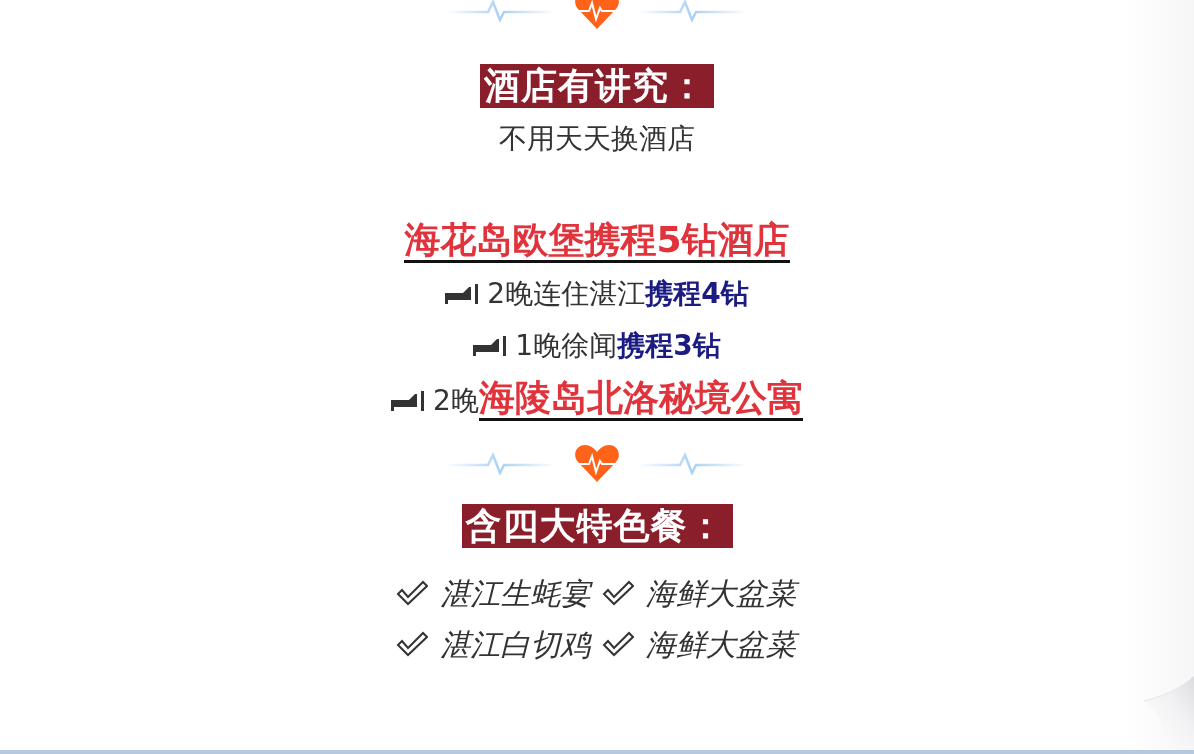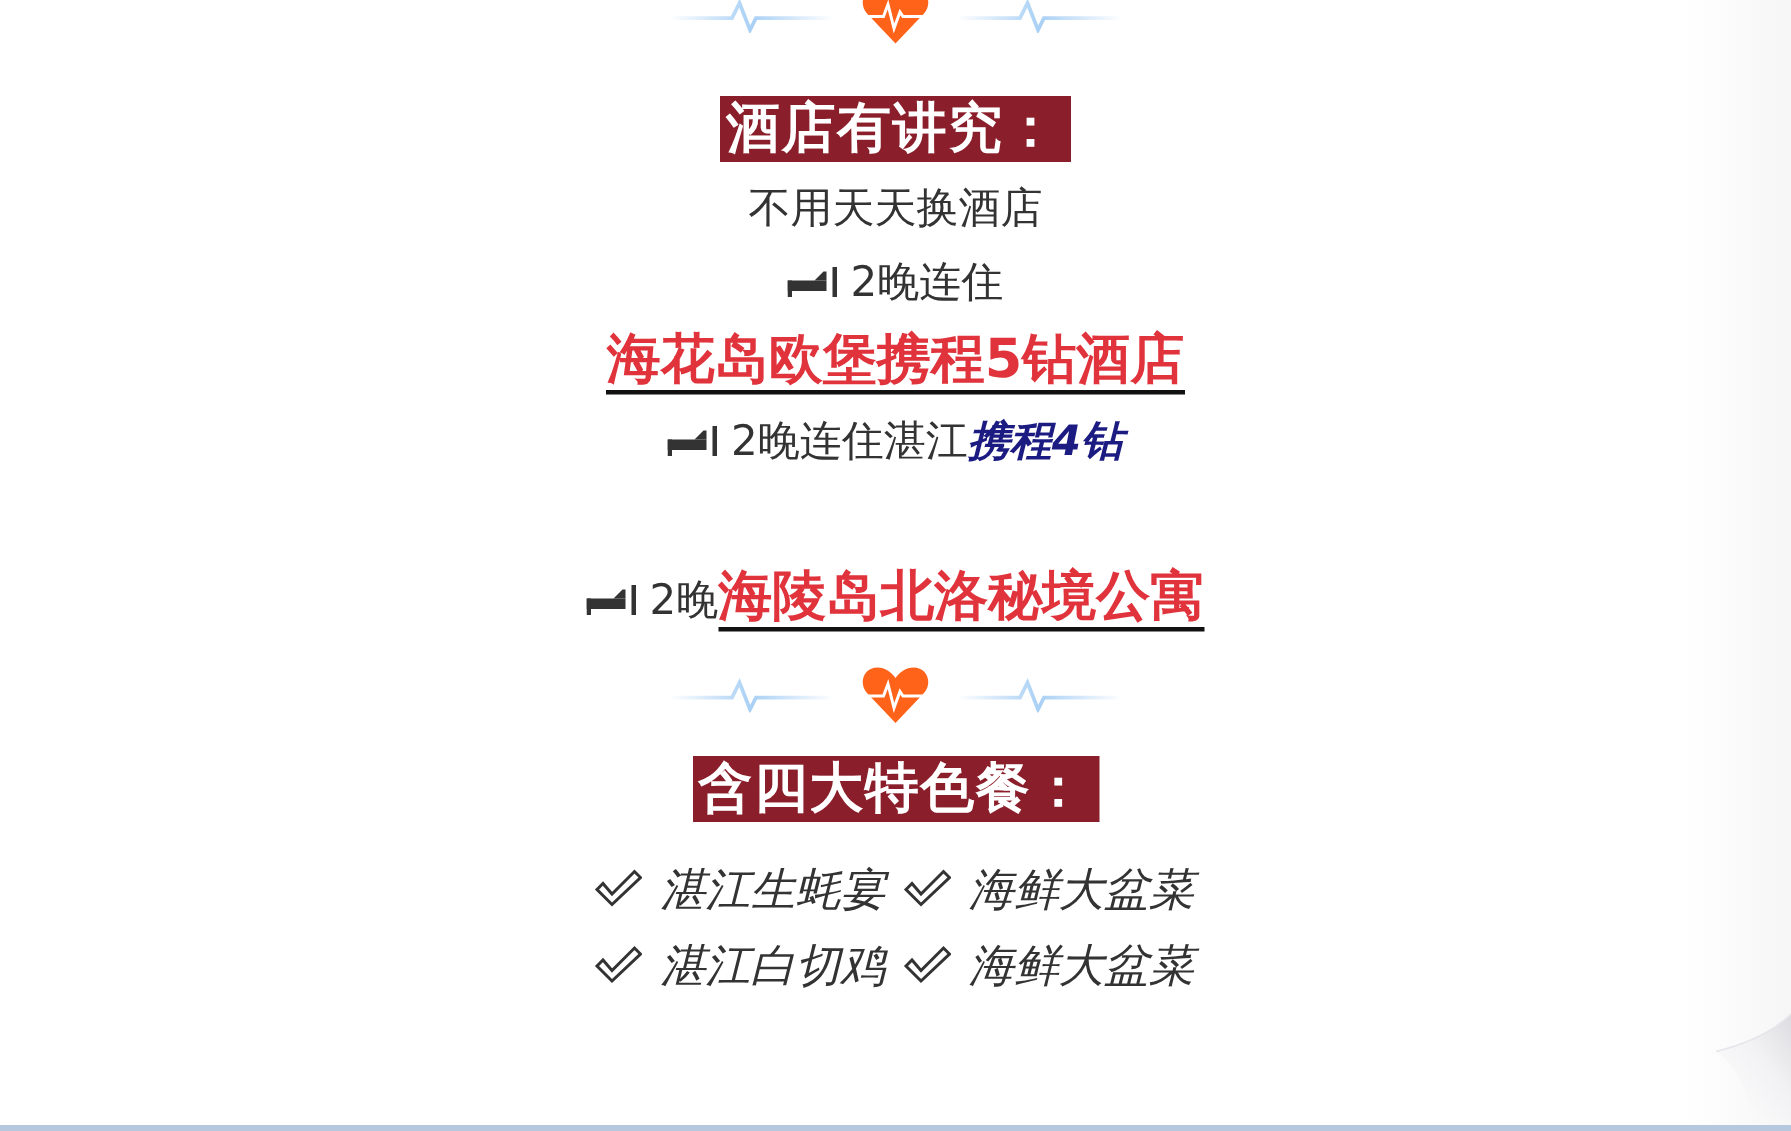--- a/index.html
+++ b/index.html
@@ -30,21 +30,21 @@
     .section-title {
       display: inline-block; background: #8b1e2b; color: #ffffff;
       font-weight: bold; font-size: 36px; line-height: 44px;
       padding: 0 8px 0 4px; letter-spacing: 1px;
     }
     .plain { font-size: 28px; line-height: 40px; color: #333333; }
     .red-ul {
       color: #e0333c; font-weight: bold; font-size: 36px;
       border-bottom: 3px solid #111111; padding-bottom: 0px;
     }
-    .blue-b { color: #1b1b82; font-weight: bold; font-style: italic; }
+    .blue-b { color: #1b1b82; font-weight: bold; }
     .bed {
       display: inline-block; width: 34px; height: 20px; vertical-align: -1px;
       margin-right: 8px;
     }
     .check {
       display: inline-block; width: 32px; height: 26px; vertical-align: -2px;
       margin-right: 10px;
     }
     .meal-row { font-size: 30px; line-height: 48px; color: #333333; }
     .meal { margin: 0 2px; font-style: italic; }
@@ -78,42 +78,42 @@
   </div>
 
   <div class="center-line" style="top:64px;">
     <span class="section-title">酒店有讲究：</span>
   </div>
 
   <div class="center-line plain" style="top:119px;">
     <span>不用天天换酒店</span>
   </div>
 
-  <div class="center-line plain" style="top:168px;">
-    <svg class="bed" viewBox="0 0 34 20">
-      <rect x="0" y="9" width="26" height="7" fill="#333"></rect>
-      <rect x="0" y="9" width="3" height="11" fill="#333"></rect>
-      <path d="M18 9 L24 3 L26 3 L26 9 Z" fill="#333"></path>
-      <rect x="30" y="0" width="3" height="20" fill="#333"></rect>
-    </svg><span>2晚连住</span>
-  </div>
 
   <div class="center-line" style="top:220px; line-height:40px;">
     <span class="red-ul">海花岛欧堡携程5钻酒店</span>
   </div>
 
   <div class="center-line plain" style="top:274px;">
     <svg class="bed" viewBox="0 0 34 20">
       <rect x="0" y="9" width="26" height="7" fill="#333"></rect>
       <rect x="0" y="9" width="3" height="11" fill="#333"></rect>
       <path d="M18 9 L24 3 L26 3 L26 9 Z" fill="#333"></path>
       <rect x="30" y="0" width="3" height="20" fill="#333"></rect>
     </svg><span>2晚连住湛江</span><span class="blue-b">携程4钻</span>
   </div>
 
+  <div class="center-line plain" style="top:326px;">
+    <svg class="bed" viewBox="0 0 34 20">
+      <rect x="0" y="9" width="26" height="7" fill="#333"></rect>
+      <rect x="0" y="9" width="3" height="11" fill="#333"></rect>
+      <path d="M18 9 L24 3 L26 3 L26 9 Z" fill="#333"></path>
+      <rect x="30" y="0" width="3" height="20" fill="#333"></rect>
+    </svg><span>1晚徐闻</span><span class="blue-b">携程3钻</span>
+  </div>
 
   <div class="center-line plain" style="top:378px;">
     <svg class="bed" viewBox="0 0 34 20">
       <rect x="0" y="9" width="26" height="7" fill="#333"></rect>
       <rect x="0" y="9" width="3" height="11" fill="#333"></rect>
       <path d="M18 9 L24 3 L26 3 L26 9 Z" fill="#333"></path>
       <rect x="30" y="0" width="3" height="20" fill="#333"></rect>
     </svg><span>2晚</span><span class="red-ul">海陵岛北洛秘境公寓</span>
   </div>
 

